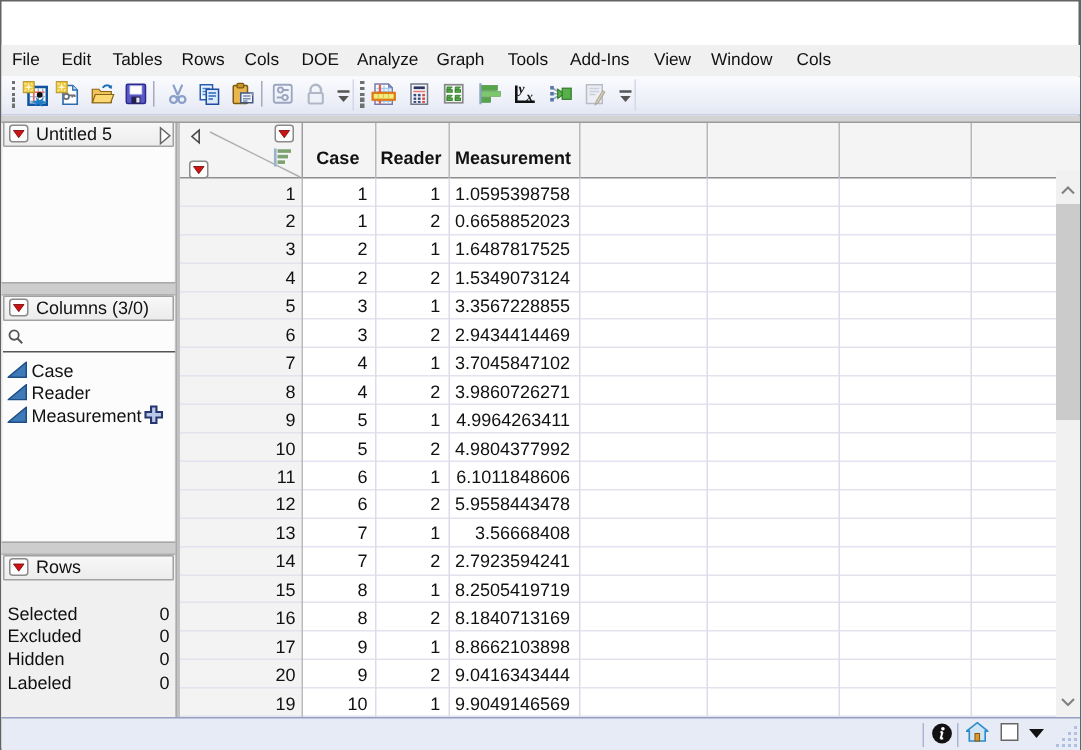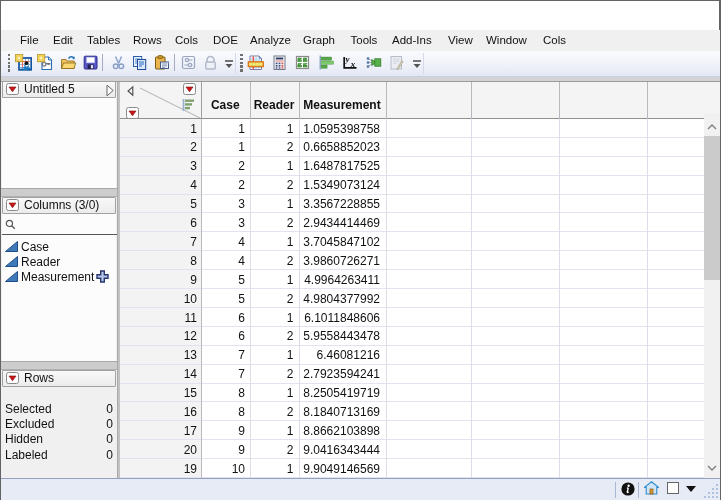--- a/index.html
+++ b/index.html
@@ -3,21 +3,21 @@
 * { margin:0; padding:0; box-sizing:border-box; }
 svg { display:block; }
 html,body { width:721px; height:500px; overflow:hidden; }
 #win { position:relative; width:721px; height:500px; background:#fff;
   font-family:"Liberation Sans",sans-serif; color:#111;
   border:1px solid #636363; border-right-width:2px; }
 .titlebar { position:absolute; left:0; top:0; width:719px; height:29px; background:#fff; }
 .title { position:absolute; left:29.5px; top:7.5px; font-size:12px; letter-spacing:0.1px; }
 .wc { position:absolute; top:6px; }
 .menubar { position:absolute; left:0; top:29px; width:719px; height:21px; background:#f0f0f0; font-size:11.5px; }
-.menubar span { position:absolute; top:4px;margin-left:12px; }
+.menubar span { position:absolute; top:4px; }
 .toolbar { position:absolute; left:0; top:50px; width:719px; height:26px;
   background:linear-gradient(#fafbfe,#eceff8 70%,#e3e7f3); border-bottom:1px solid #c9cee4; }
 .tbi { position:absolute; width:17px; height:17px; }
 .tsep { position:absolute; width:1px; height:17px; background:#a8a8c0; }
 .grip { position:absolute; width:3px; height:17px; }
 .grip div { position:absolute; width:2.4px; height:2.4px; background:#707070; }
 .strip { position:absolute; left:0; top:76px; width:719px; height:5px; background:#d3d3d3; border-bottom:1px solid #9b9b9b; }
 .content { position:absolute; left:0; top:81px; width:719px; height:396px; background:#fff; }
 .sidebar { position:absolute; left:0; top:81px; width:116px; height:396px; background:#f0f0f0; font-size:12px; }
 .phead { position:absolute; left:1px; width:114px; height:16.5px; background:linear-gradient(#f8f8f8,#ececec);
@@ -328,21 +328,21 @@
     <div class="tr" style="top:325.9px">
       <span class="c0">12</span>
       <span class="c1">6</span>
       <span class="c2">2</span>
       <span class="c3">5.9558443478</span>
     </div>
     <div class="tr" style="top:344.79999999999995px">
       <span class="c0">13</span>
       <span class="c1">7</span>
       <span class="c2">1</span>
-      <span class="c3">6.46081216</span>
+      <span class="c3">3.56668408</span>
     </div>
     <div class="tr" style="top:363.7px">
       <span class="c0">14</span>
       <span class="c1">7</span>
       <span class="c2">2</span>
       <span class="c3">2.7923594241</span>
     </div>
     <div class="tr" style="top:382.59999999999997px">
       <span class="c0">15</span>
       <span class="c1">8</span>

